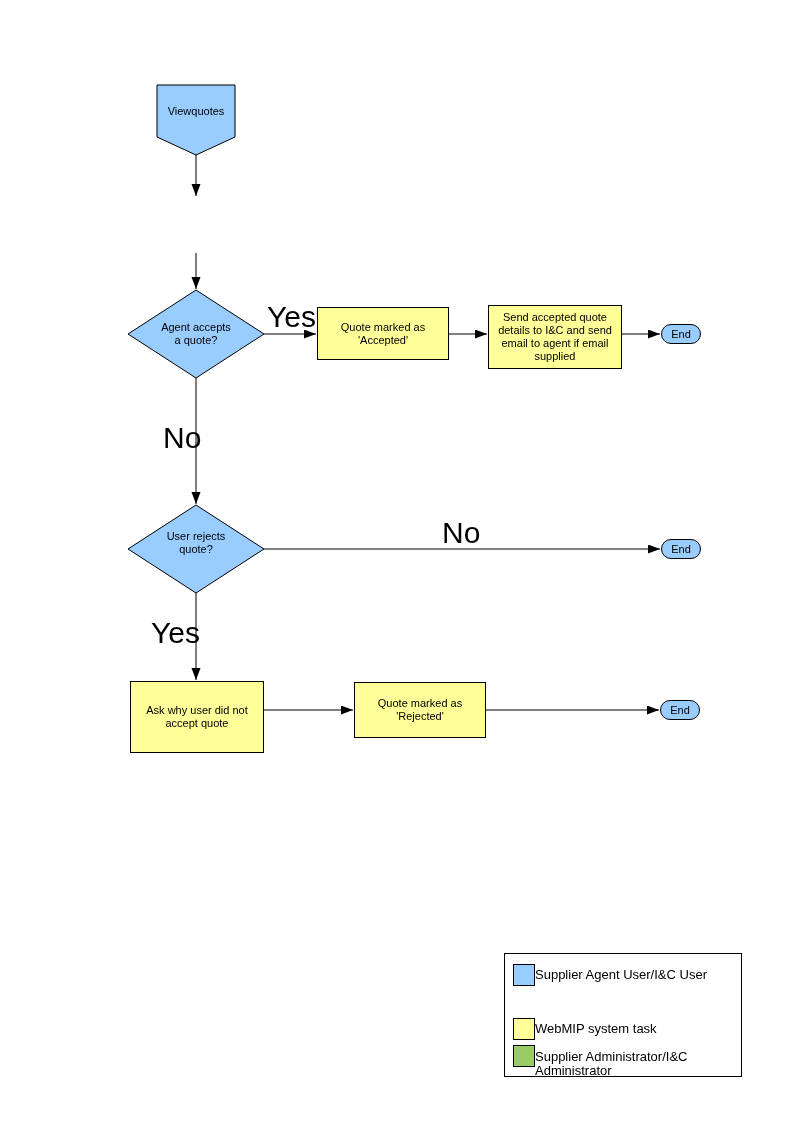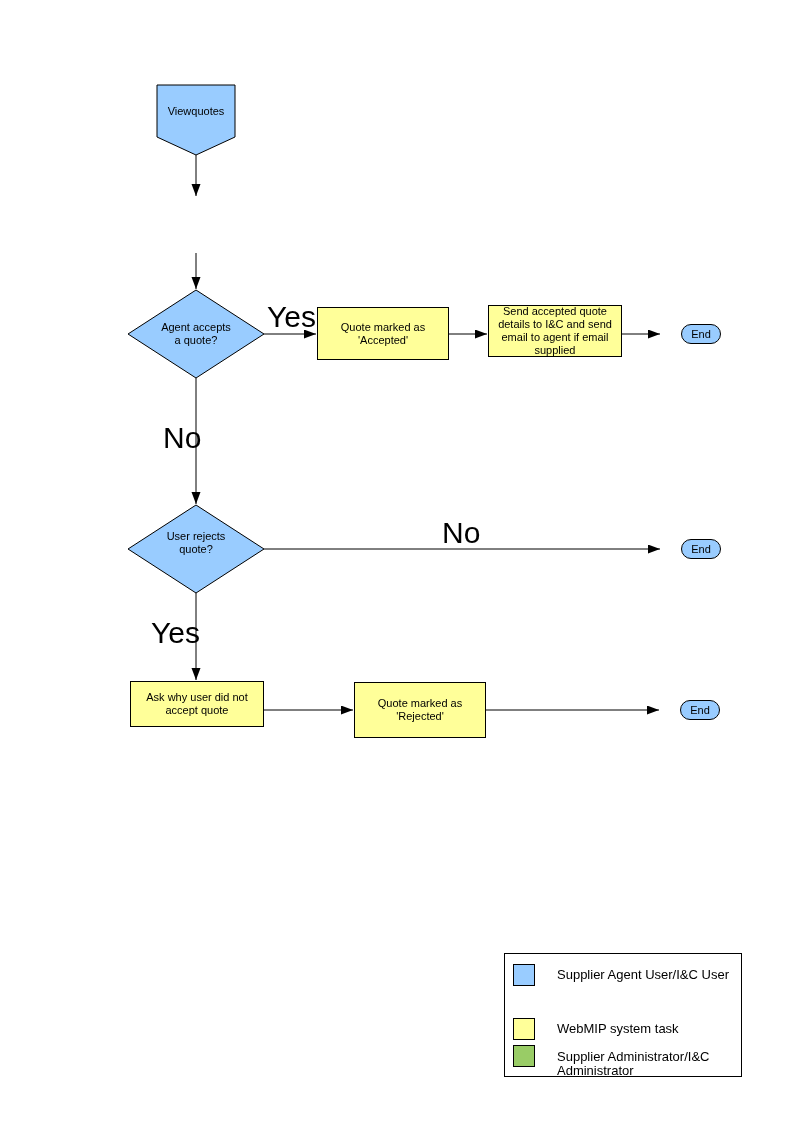--- a/index.html
+++ b/index.html
@@ -51,21 +51,20 @@
     position: absolute;
     box-sizing: border-box;
     background: var(--blue);
     border: 1px solid var(--line);
     border-radius: 10px;
     display: flex;
     align-items: center;
     justify-content: center;
     font-size: 11px;
     color: #000;
-    margin-left: 20px;
   }
   .edge-label {
     position: absolute;
     font-size: 30px;
     line-height: 24px;
     color: #000;
   }
   .legend {
     position: absolute;
     left: 504px;
@@ -75,21 +74,21 @@
     box-sizing: border-box;
     background: #fff;
     border: 1px solid var(--line);
   }
   .legend-row {
     position: absolute;
     left: 8px;
     right: 4px;
     display: flex;
     align-items: center;
-    gap: 22px;
+    gap: 0;
   }
   .legend-swatch {
     width: 22px;
     height: 22px;
     box-sizing: border-box;
     border: 1px solid var(--line);
     flex-shrink: 0;
   }
   .sw-blue   { background: var(--blue); }
   .sw-yellow { background: var(--yellow); }
@@ -127,25 +126,25 @@
   </svg>
 
   <div class="node-label" style="left:157px; top:85px; width:78px; height:53px;">Viewquotes</div>
   <div class="node-label" style="left:146px; top:308px; width:100px; height:52px;">Agent accepts
 a quote?</div>
   <div class="node-label" style="left:146px; top:517px; width:100px; height:52px;">User rejects
 quote?</div>
 
   <div class="process" style="left:317px; top:307px; width:132px; height:53px;">Quote  marked as
 'Accepted'</div>
-  <div class="process" style="left:488px; top:305px; width:134px; height:52px;">Send accepted quote
+  <div class="process" style="left:488px; top:305px; width:134px; height:64px;">Send accepted quote
 details to I&amp;C and send
 email to agent if email
 supplied</div>
-  <div class="process" style="left:130px; top:681px; width:134px; height:46px;">Ask why user did not
+  <div class="process" style="left:130px; top:681px; width:134px; height:72px;">Ask why user did not
 accept quote</div>
   <div class="process" style="left:354px; top:682px; width:132px; height:56px;">Quote  marked as
 'Rejected'</div>
 
   <div class="end-node" style="left:661px; top:324px; width:40px; height:20px;">End</div>
   <div class="end-node" style="left:661px; top:539px; width:40px; height:20px;">End</div>
   <div class="end-node" style="left:660px; top:700px; width:40px; height:20px;">End</div>
 
   <div class="edge-label" style="left:267px; top:305px;">Yes</div>
   <div class="edge-label" style="left:163px; top:426px;">No</div>

